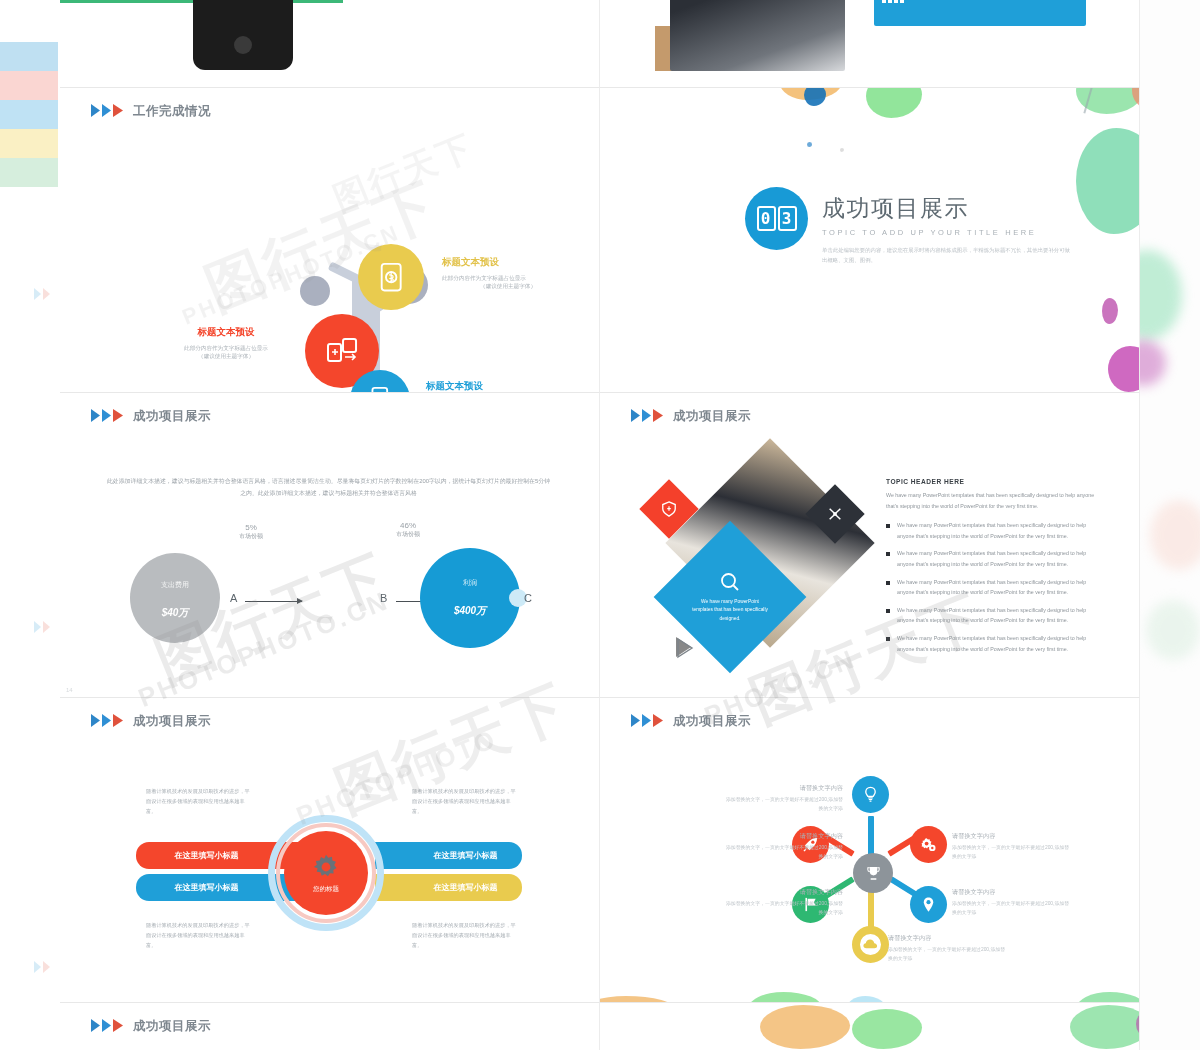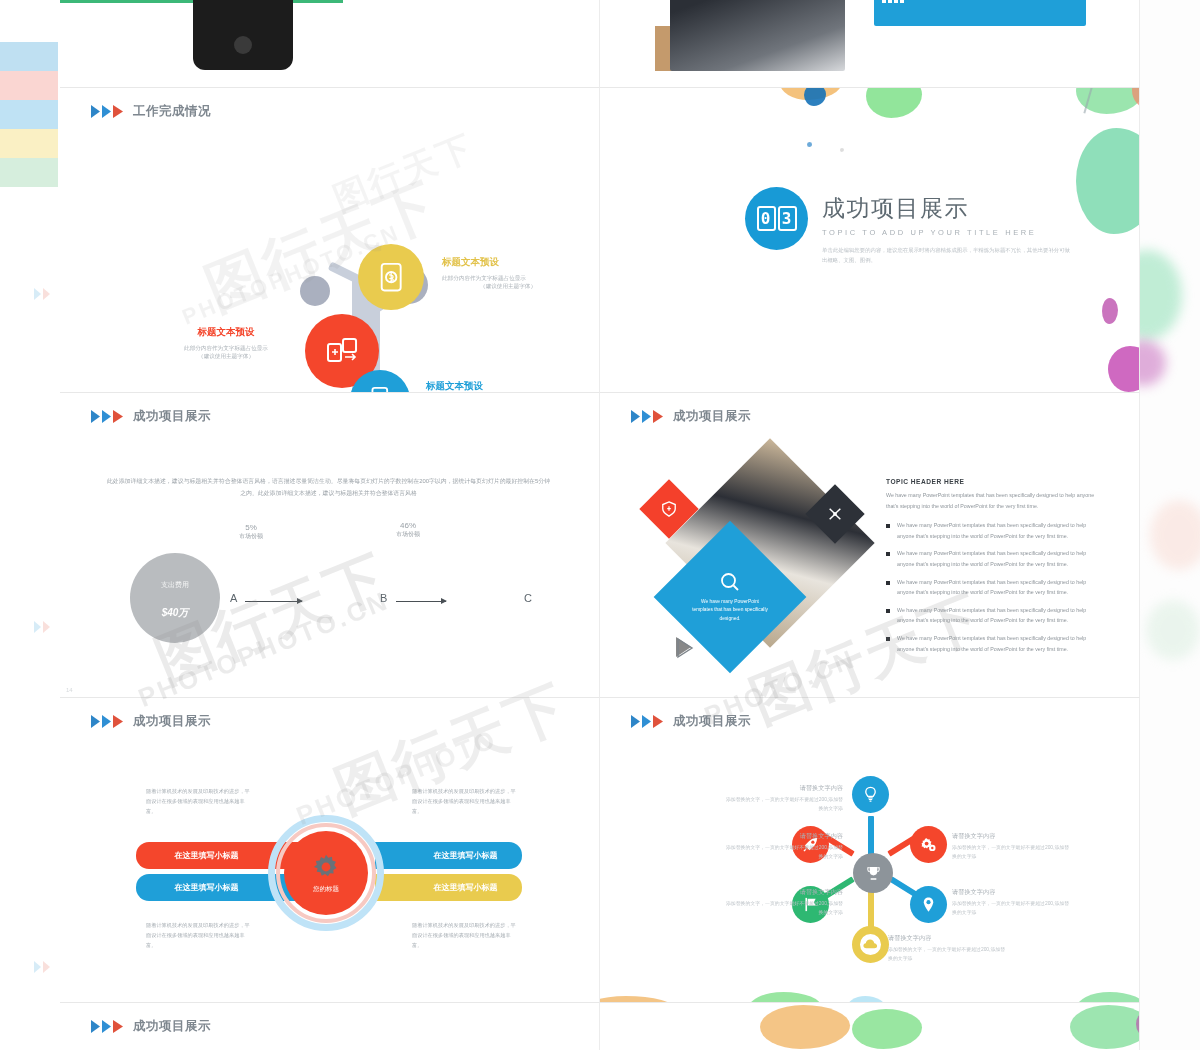--- a/index.html
+++ b/index.html
@@ -34,21 +34,21 @@
   }
   .slide {
     position:absolute; width:540px; height:305px;
     background:#ffffff; overflow:hidden;
     border-right:1px solid #ececec;
     border-bottom:1px solid #e8e8e8;
   }
   .slide.col2 { border-right:1px solid #ececec; }
 
   
-  .sl-head { position:absolute; left:30px; top:15px; display:flex; align-items:center; gap:7px; }
+  .sl-head { position:absolute; left:30px; top:15px; display:flex; align-items:flex-start; gap:7px; }
   .chev { width:36px; height:15px; }
   .chev svg { display:block; width:100%; height:100%; }
   .sl-title {
     font-size:12.5px; color:#6d7780; letter-spacing:.5px;
     font-family:"DejaVu Sans", sans-serif; font-weight:bold;
     opacity:.88;
   }
   .ph-body {
     position:absolute; left:133px; top:195px; width:100px; height:92px;
     background:#1c1c1c; border-radius:10px 10px 12px 12px;
@@ -411,20 +411,25 @@
       <div class="balloon" style="left:70px; top:160px; width:90px; height:90px; background:#b9bcbf;">
         <div class="lbl">支出费用</div>
         <div class="val">$40万</div>
       </div>
       <div class="abc" style="left:170px; top:199px;">A</div>
       <div class="arrow" style="left:185px; top:208px; width:57px;"></div>
 
       <div class="abc" style="left:320px; top:199px;">B</div>
       <div class="arrow" style="left:336px; top:208px; width:50px;"></div>
 
+      <div class="balloon" style="left:360px; top:155px; width:100px; height:100px; background:#169bd5;">
+        <div class="notch" style="background:#cdeaf7;"></div>
+        <div class="lbl">利润</div>
+        <div class="val">$400万</div>
+      </div>
       <div class="abc" style="left:464px; top:199px;">C</div>
 
       <div class="pgnum">14</div>
     </div>
 
     <div class="slide col2" style="left:540px; top:393px;">
       <div class="sl-head">
         <span class="chev">
           <svg viewBox="0 0 36 15">
               <path d="M1 1 L10 7.5 L1 14 Z" fill="#2e86c8"></path>

